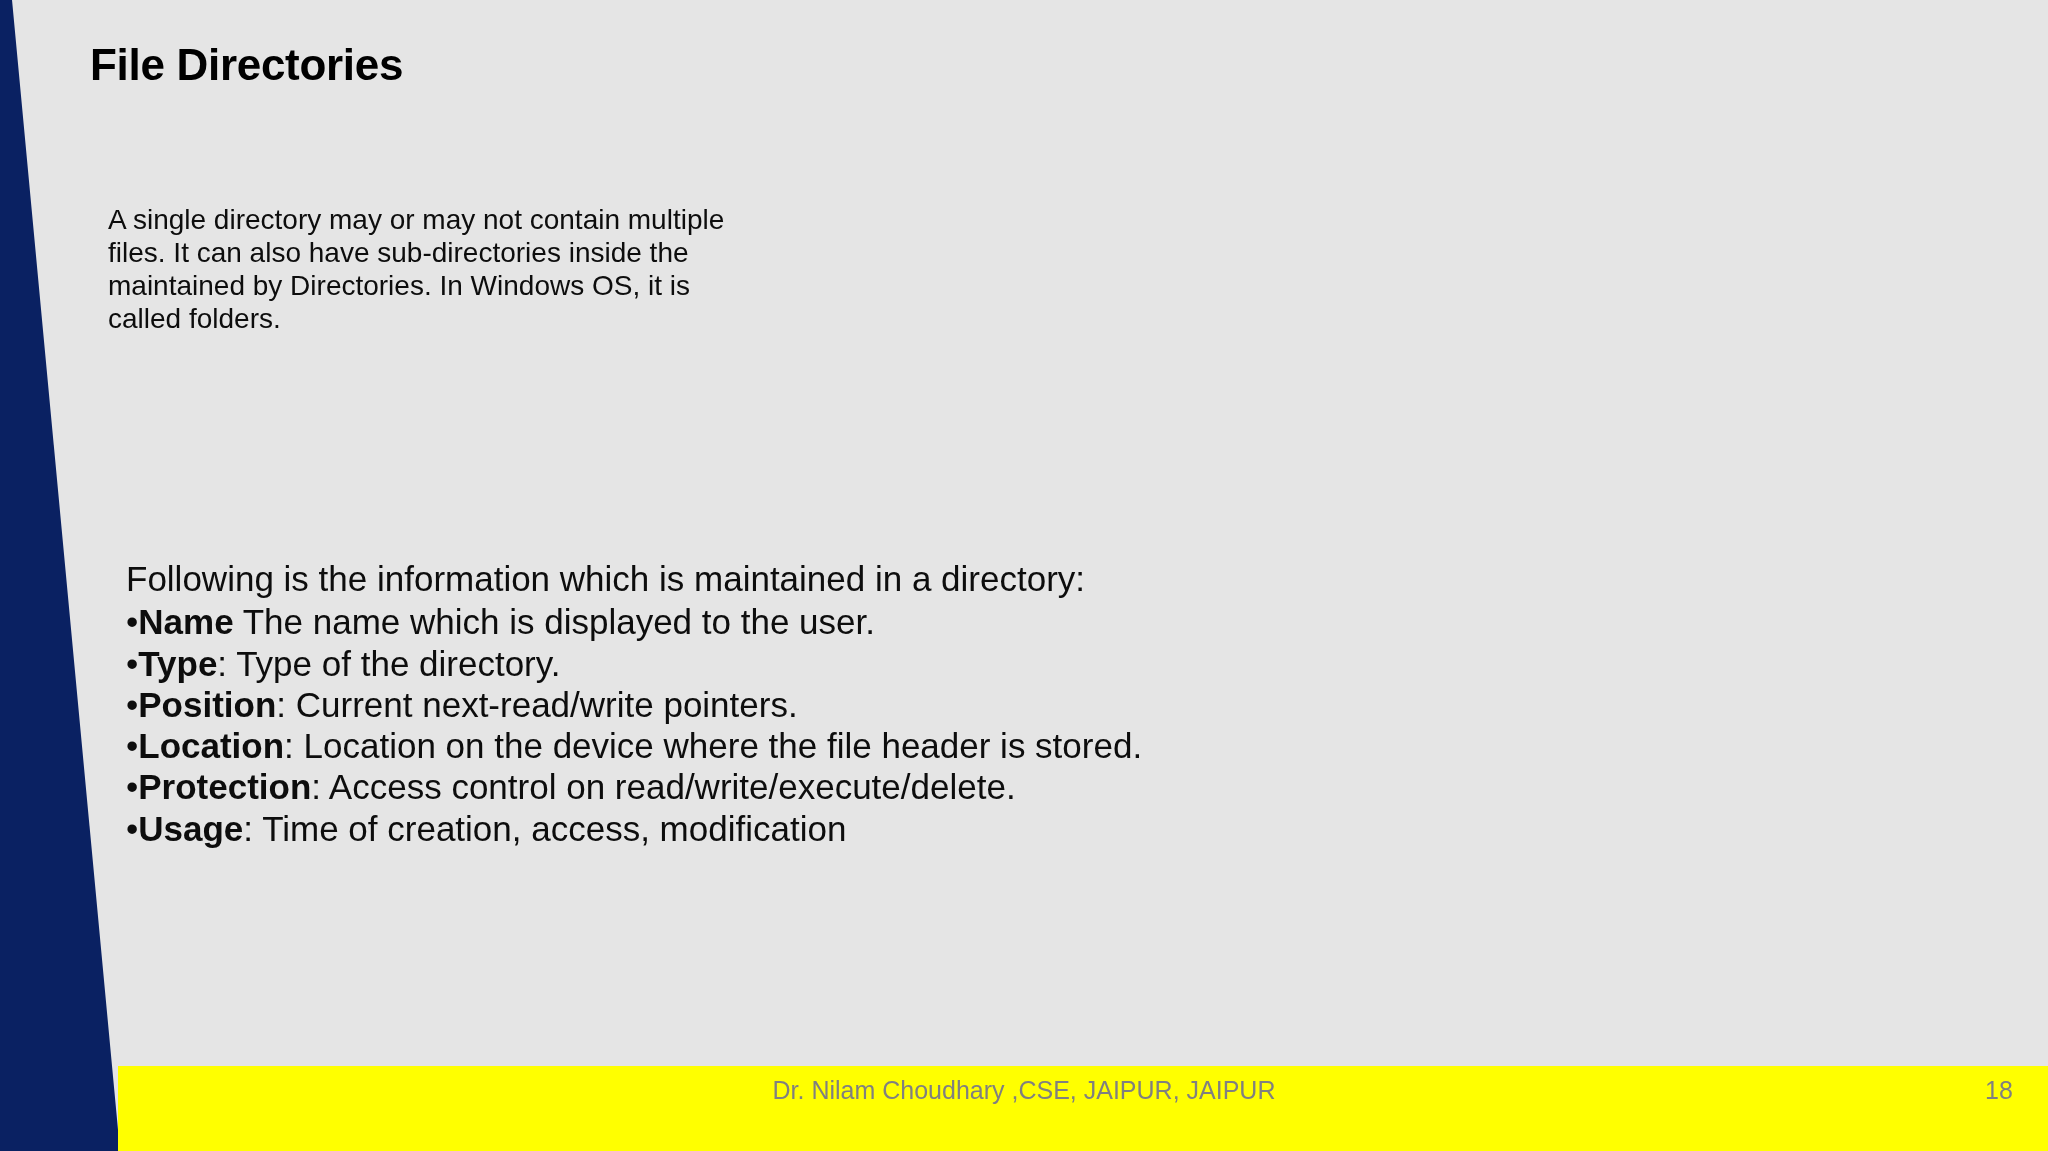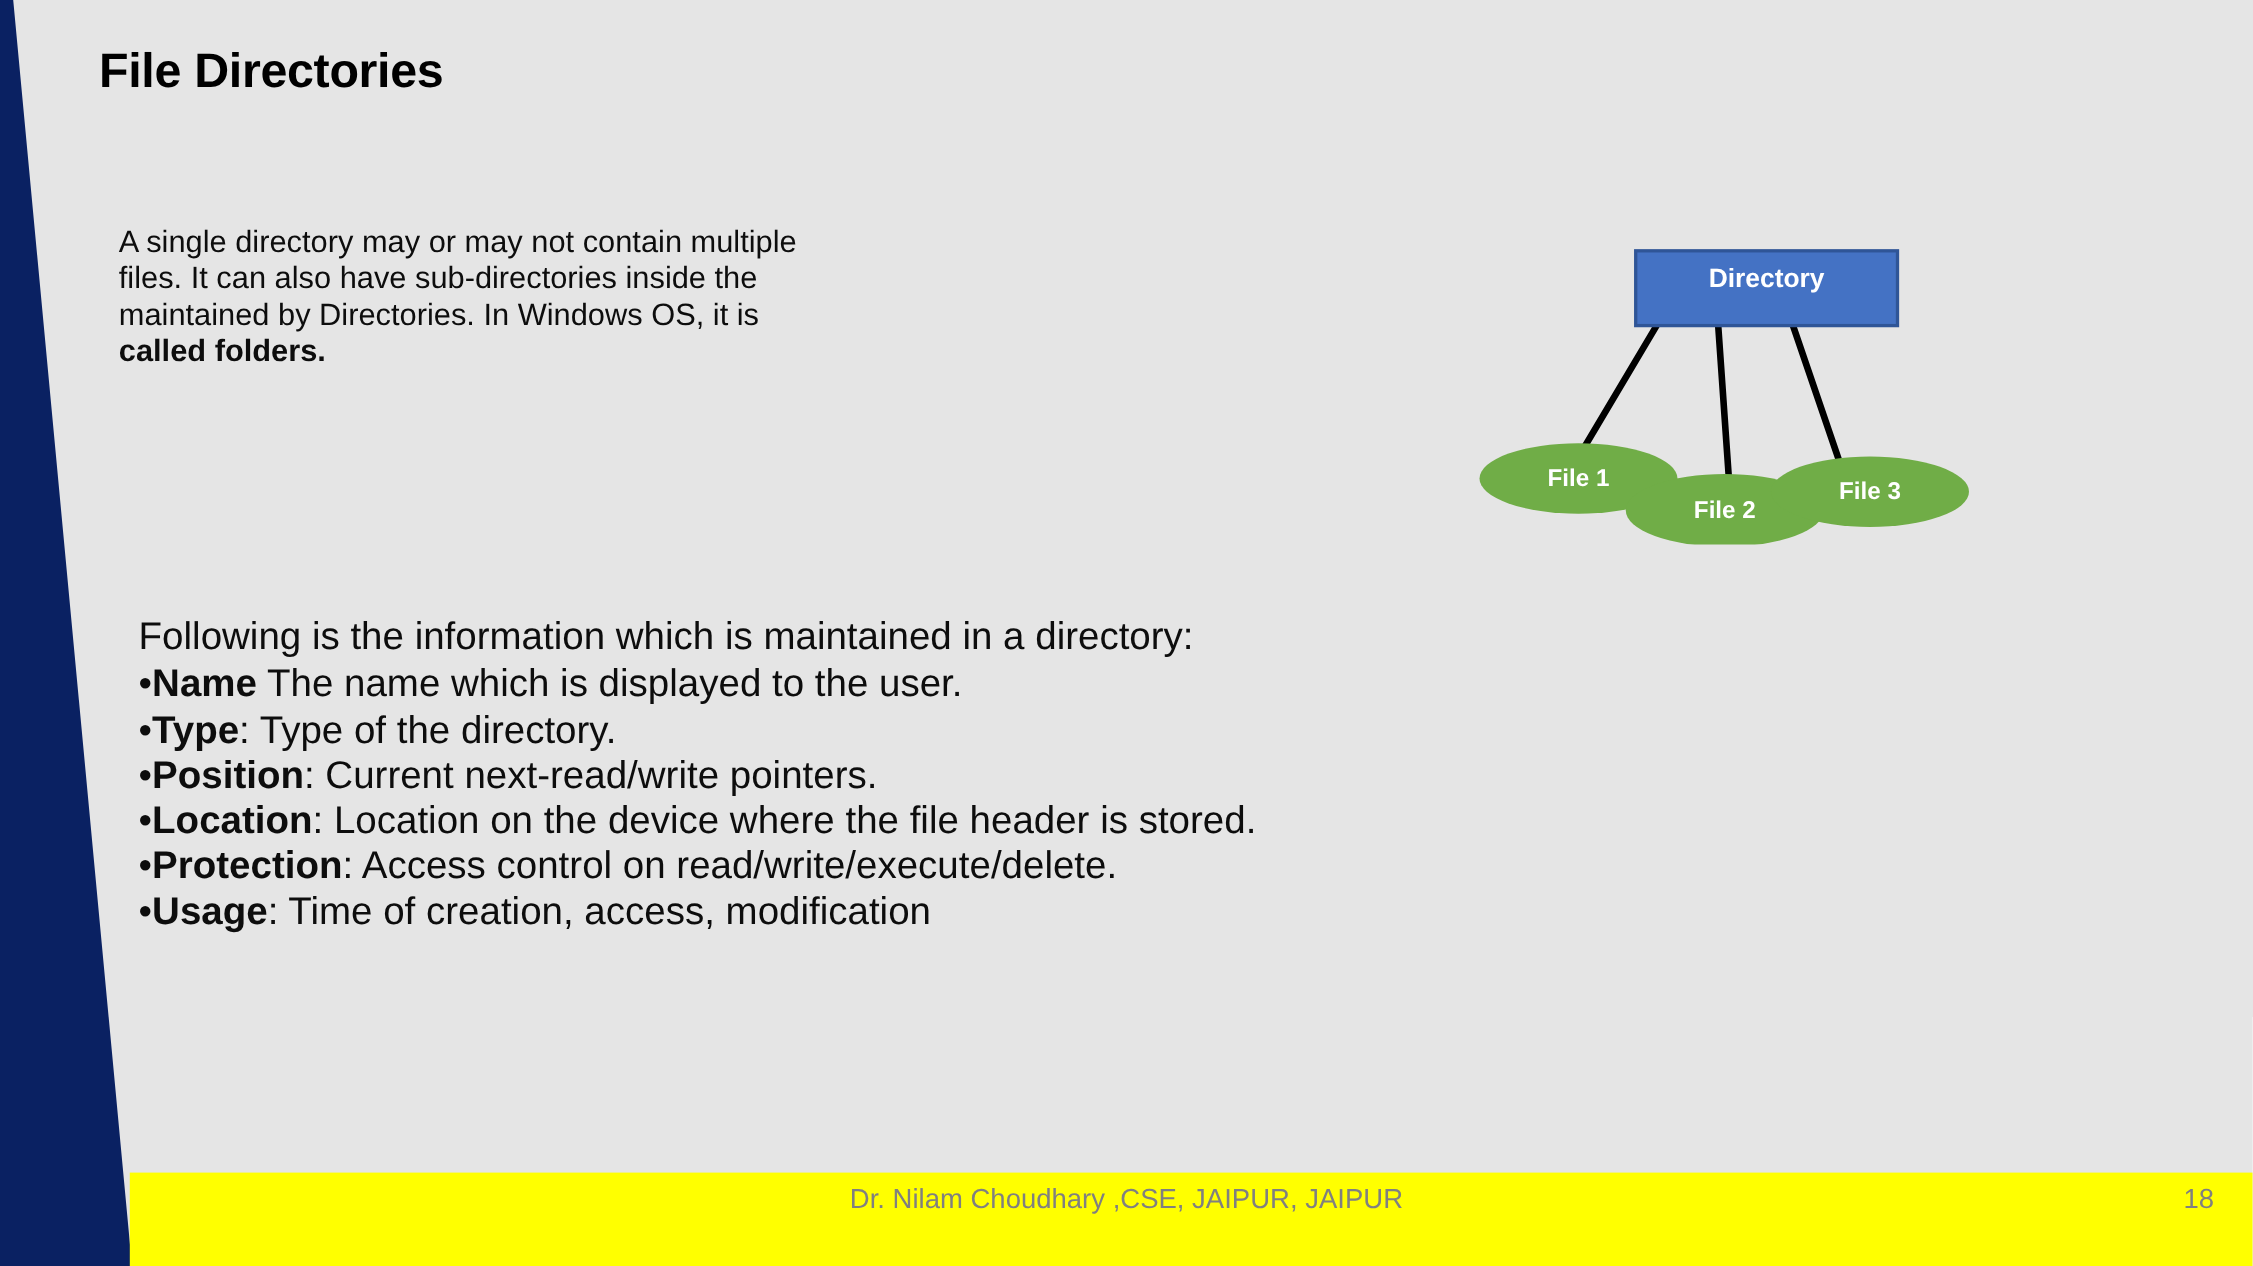--- a/index.html
+++ b/index.html
@@ -47,21 +47,20 @@
     top: 203px;
     width: 1005px;
     font-size: 28px;
     line-height: 1.18;
     color: #0d0d0d;
     text-align: justify;
     text-justify: inter-word;
   }
   #intro-paragraph .last-line {
     text-align: left;
-    font-weight: bold;
   }
 
   
   #directory-diagram {
     position: absolute;
     left: 1300px;
     top: 195px;
     width: 620px;
     height: 300px;
   }
@@ -145,40 +144,20 @@
 
   <div id="page-title">File Directories</div>
 
   <div id="intro-paragraph">
     <div>A single directory may or may not contain multiple</div>
     <div>files. It can also have sub-directories inside the</div>
     <div>maintained by Directories. In Windows OS, it is</div>
     <div class="last-line">called folders.</div>
   </div>
 
-  <div id="directory-diagram">
-    <svg width="620" height="300" viewBox="0 0 620 300" xmlns="http://www.w3.org/2000/svg">
-
-      <line x1="206" y1="101" x2="140" y2="212" stroke="#000000" stroke-width="6" stroke-linecap="round"></line>
-      <line x1="262" y1="101" x2="272" y2="244" stroke="#000000" stroke-width="6" stroke-linecap="round"></line>
-      <line x1="330" y1="101" x2="372" y2="224" stroke="#000000" stroke-width="6" stroke-linecap="round"></line>
-
-      <rect x="187" y="33" width="238" height="68" fill="#4472C4" stroke="#2F5597" stroke-width="3"></rect>
-      <text class="node-label" x="306" y="60" font-size="24" text-anchor="middle" dominant-baseline="middle">Directory</text>
-
-      <ellipse cx="135" cy="240" rx="90" ry="32" fill="#70AD47"></ellipse>
-      <text class="node-label" x="135" y="241" font-size="22" text-anchor="middle" dominant-baseline="middle">File 1</text>
-
-      <ellipse cx="268" cy="269" rx="90" ry="33" fill="#70AD47"></ellipse>
-      <text class="node-label" x="268" y="270" font-size="22" text-anchor="middle" dominant-baseline="middle">File 2</text>
-
-      <ellipse cx="400" cy="252" rx="90" ry="32" fill="#70AD47"></ellipse>
-      <text class="node-label" x="400" y="253" font-size="22" text-anchor="middle" dominant-baseline="middle">File 3</text>
-    </svg>
-  </div>
 
   <div id="info-block">
     <p class="lead">Following is the information which is maintained in a directory:</p>
     <ul class="blist">
       <li>
         <span class="bullet">•</span><span class="term">Name</span><span> The name which is displayed to the user.</span>
       </li>
       <li>
         <span class="bullet">•</span><span class="term">Type</span><span>: Type of the directory.</span>
       </li>

